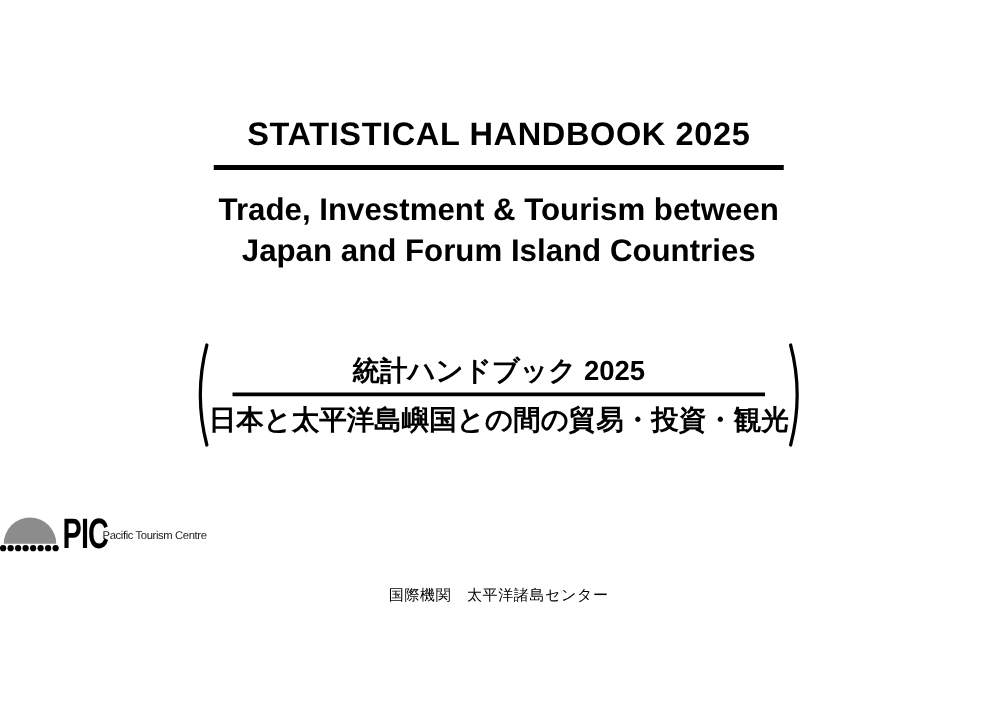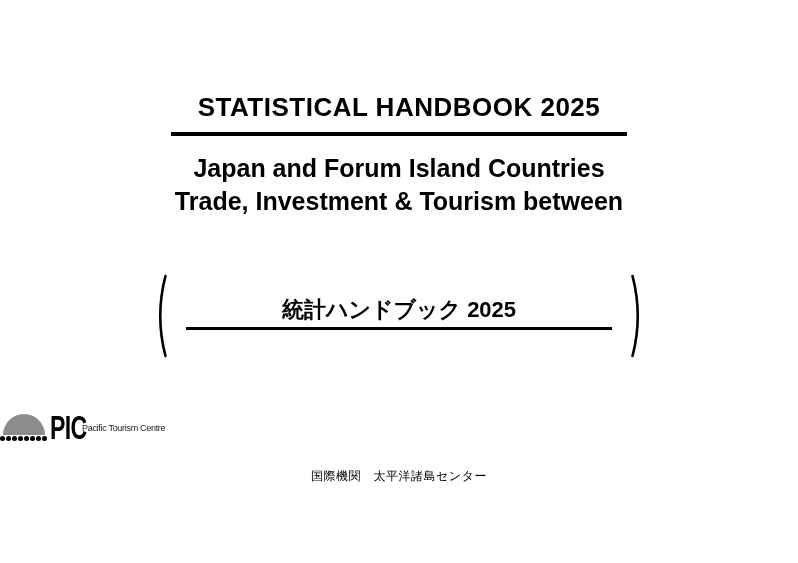--- a/index.html
+++ b/index.html
@@ -113,31 +113,32 @@
 </head>
 <body>
 
 <div class="page">
 
   <div class="title">STATISTICAL HANDBOOK 2025</div>
 
   <div class="rule"></div>
 
   <div class="subtitle">
+    <div>Trade, Investment &amp; Tourism between</div>
     <div>Japan and Forum Island Countries</div>
-    <div>Trade, Investment &amp; Tourism between</div>
   </div>
 
   <div class="paren-row">
     <svg class="paren" width="15" height="84" viewBox="0 0 15 84" aria-hidden="true">
       <path d="M12.5 2 Q 2 42 12.5 82" fill="none" stroke="#000" stroke-width="2.6" stroke-linecap="round"></path>
     </svg>
     <div class="fraction">
       <div class="jp-top">統計ハンドブック 2025</div>
       <div class="frac-rule"></div>
+      <div class="jp-bottom">日本と太平洋島嶼国との間の貿易・投資・観光</div>
     </div>
     <svg class="paren" width="15" height="84" viewBox="0 0 15 84" aria-hidden="true">
       <path d="M2.5 2 Q 13 42 2.5 82" fill="none" stroke="#000" stroke-width="2.6" stroke-linecap="round"></path>
     </svg>
   </div>
 
   <div class="logo">
     <div class="logo-top">
       <div class="dome-col">
         <div class="dome"></div>

